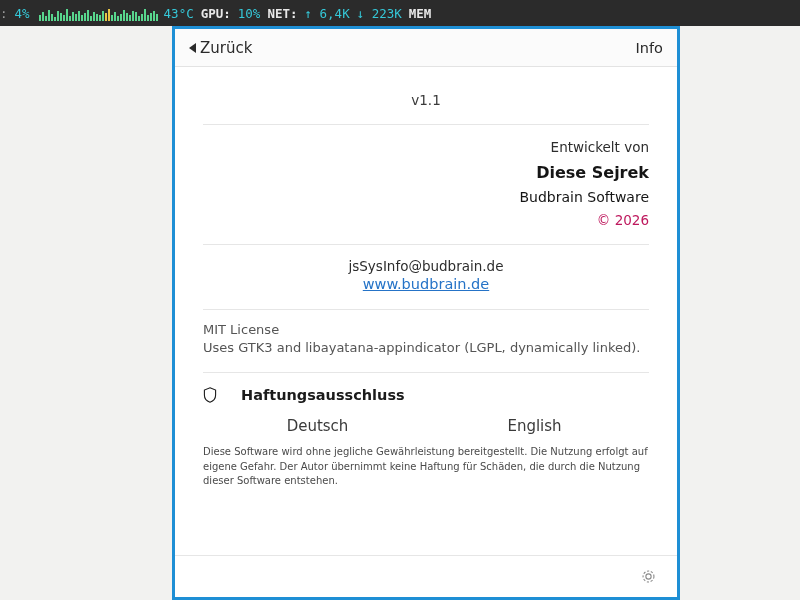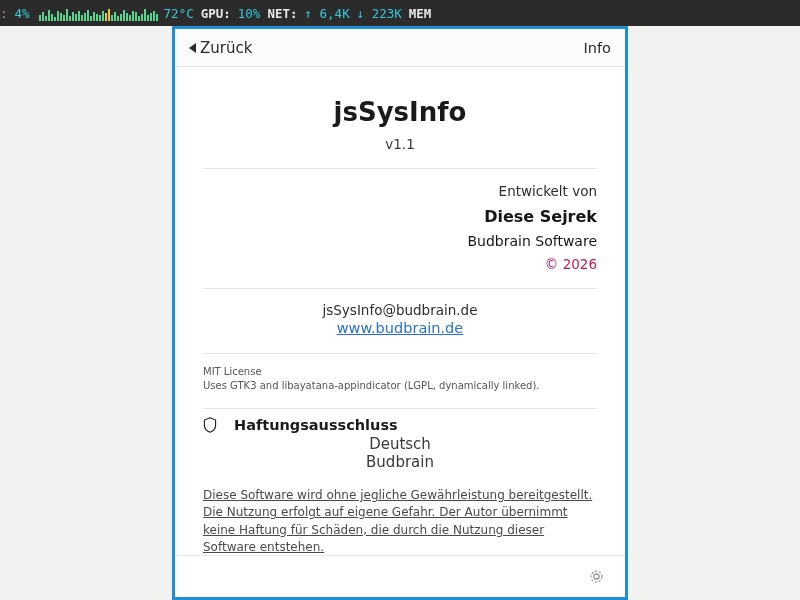--- a/index.html
+++ b/index.html
@@ -47,21 +47,21 @@
     display: block;
     width: 2px;
     background: #58d68d;
   }
 
   
   .window {
     position: absolute;
     left: 172px;
     top: 26px;
-    width: 456px;
+    width: 508px;
     height: 574px;
     background: #ffffff;
     border: 3px solid #1e8fd5;
     box-sizing: border-box;
     display: flex;
     flex-direction: column;
   }
 
   .titlebar {
     height: 38px;
@@ -158,60 +158,58 @@
   .contact .web {
     display: inline-block;
     font-size: 14.5px;
     color: #2573c7;
     text-decoration: underline;
     cursor: pointer;
   }
 
   .license {
     margin-top: 11px;
-    font-size: 10px;
+    font-size: 13px;
     color: #555555;
     line-height: 1.35;
   }
 
   .disclaimer-head {
     display: flex;
     align-items: center;
-    gap: 17px;
-    margin-top: 8px;
+    gap: 24px;
+    margin-top: 14px;
     font-size: 14.5px;
     font-weight: bold;
     color: #1b1b1b;
   }
   .shield {
     width: 14px;
     height: 16px;
     flex: 0 0 14px;
   }
 
   .lang-row {
     display: flex;
-    margin-top: 2px;
+    margin-top: 14px;
     padding: 0 6px;
-    flex-direction: column;
   }
   .lang {
     flex: 1 1 50%;
     text-align: center;
     font-size: 15px;
     color: #3a3a3a;
     cursor: default;
   }
 
   .disclaimer-text {
-    margin-top: 16px;
-    font-size: 12px;
+    margin-top: 10px;
+    font-size: 10px;
     color: #4a4a4a;
     line-height: 1.45;
-    text-decoration: underline;
   }
 
   .footer {
     flex: 0 0 42px;
     border-top: 1px solid #e6e6e6;
     display: flex;
     align-items: center;
     justify-content: flex-end;
     padding: 0 20px;
     box-sizing: border-box;
@@ -263,42 +261,41 @@
       <i style="height: 10px; background: rgb(88, 214, 141);"></i>
       <i style="height: 9px; background: rgb(88, 214, 141);"></i>
       <i style="height: 5px; background: rgb(88, 214, 141);"></i>
       <i style="height: 7px; background: rgb(88, 214, 141);"></i>
       <i style="height: 12px; background: rgb(88, 214, 141);"></i>
       <i style="height: 6px; background: rgb(88, 214, 141);"></i>
       <i style="height: 8px; background: rgb(88, 214, 141);"></i>
       <i style="height: 10px; background: rgb(88, 214, 141);"></i>
       <i style="height: 7px; background: rgb(88, 214, 141);"></i>
     </span>
-  <span class="seg cyan">72°C</span>
+  <span class="seg cyan">43°C</span>
   <span class="seg white">GPU:</span>
   <span class="seg cyan">10%</span>
   <span class="seg white">NET:</span>
   <span class="seg cyan">↑ 6,4K</span>
   <span class="seg cyan">↓ 223K</span>
   <span class="seg white">MEM</span>
 </div>
 
 <div class="window">
 
   <div class="titlebar">
     <div class="back">
       <span class="tri"></span>
       <span>Zurück</span>
     </div>
     <div class="title-right">Info</div>
   </div>
 
   <div class="content">
 
-    <div class="app-name">jsSysInfo</div>
     <div class="app-version">v1.1</div>
 
     <hr class="sep">
 
     <div class="devblock">
       <div class="lbl">Entwickelt von</div>
       <div class="author">Diese Sejrek</div>
       <div class="company">Budbrain Software</div>
       <div class="copyright">© 2026</div>
     </div>
@@ -321,21 +318,21 @@
 
     <div class="disclaimer-head">
       <svg class="shield" viewBox="0 0 14 16">
         <path d="M7 0.8 L12.6 3 V8 C12.6 11.6 10 14.2 7 15.2 C4 14.2 1.4 11.6 1.4 8 V3 Z" fill="none" stroke="#1b1b1b" stroke-width="1.1"></path>
       </svg>
       <span>Haftungsausschluss</span>
     </div>
 
     <div class="lang-row">
       <div class="lang">Deutsch</div>
-      <div class="lang">Budbrain</div>
+      <div class="lang">English</div>
     </div>
 
     <div class="disclaimer-text">Diese Software wird ohne jegliche Gewährleistung bereitgestellt. Die Nutzung erfolgt auf eigene Gefahr. Der Autor übernimmt keine Haftung für Schäden, die durch die Nutzung dieser Software entstehen.</div>
 
   </div>
 
   <div class="footer">
     <svg class="gear" viewBox="0 0 20 20">
       <g fill="none" stroke="#8a8a8a" stroke-width="1.3">
         <circle cx="10" cy="10" r="3.1"></circle>

